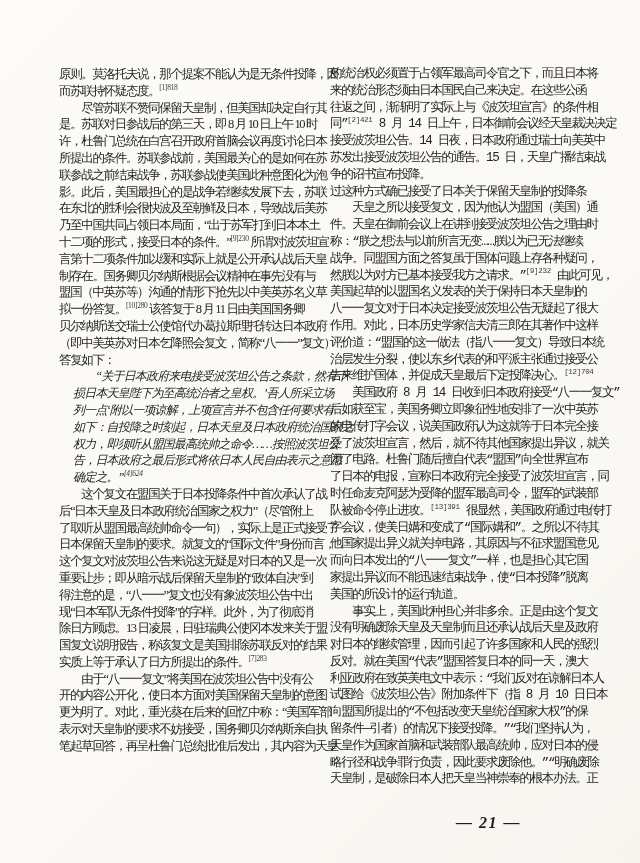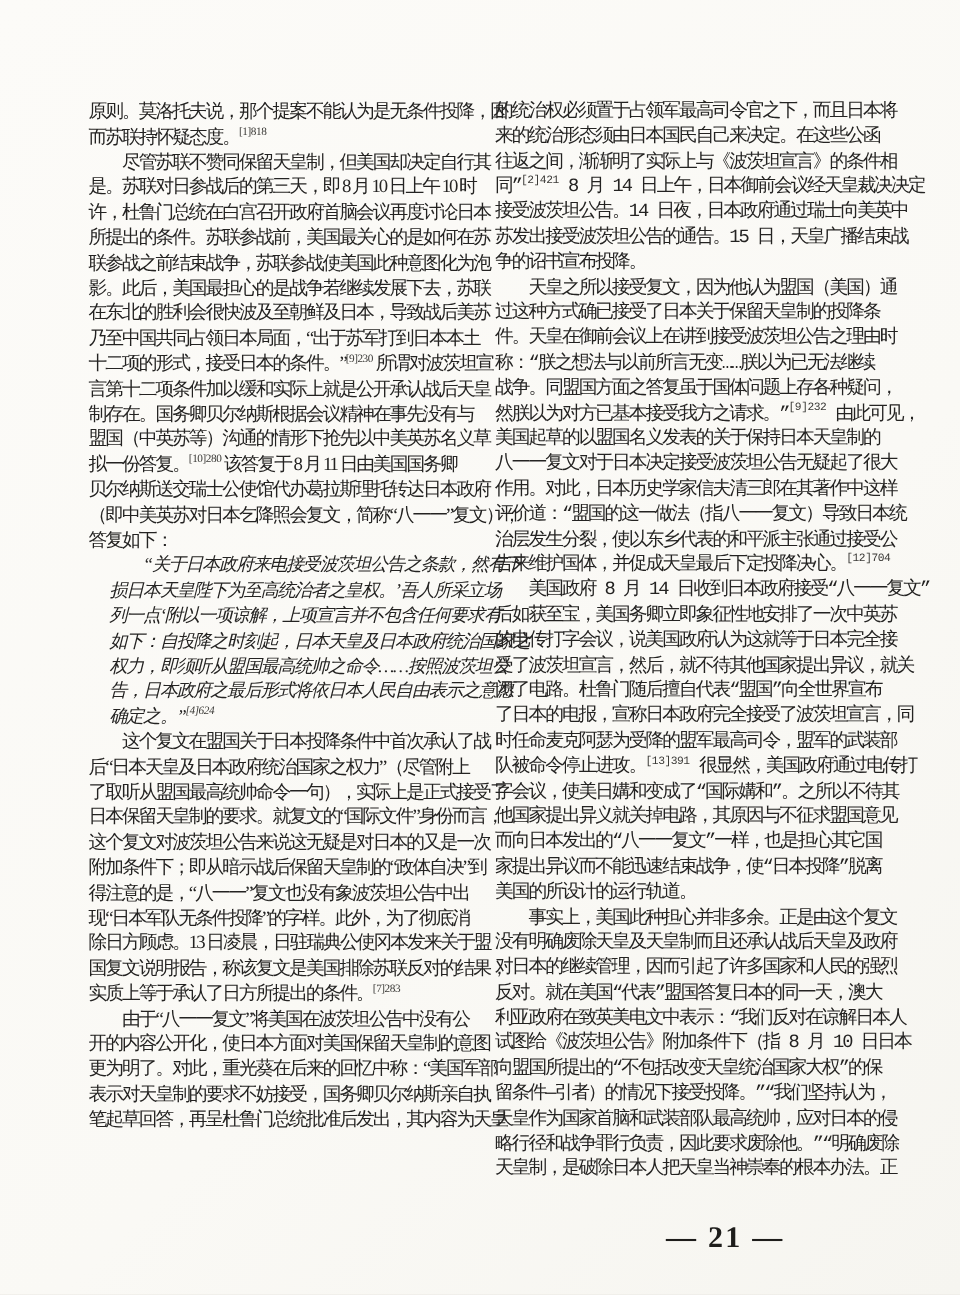--- a/index.html
+++ b/index.html
@@ -32,25 +32,26 @@
   sup{
     font-size:7.5px;
     letter-spacing:-0.3px;
     vertical-align:super;
     line-height:0;
     color:#3a3936;
     margin-top:32px;
   }
   .page-number{
     position:absolute;
-    top:814px;left:444px;
+    top:814px;left:456px;
     font-weight:bold;
-    font-size:20px;
+    font-size:16px;
     letter-spacing:1.5px;
     color:#1e1d1b;
+    font-style:italic;
   }
 </style>
 </head>
 <body>
 
 <div class="page">
   <div class="column left">
       <div class="block normal">
         <div class="line">原则。莫洛托夫说，那个提案不能认为是无条件投降，因</div>
         <div class="line">而苏联持怀疑态度。<sup>[1]818</sup></div>
@@ -79,21 +80,21 @@
         <div class="line">权力，即须听从盟国最高统帅之命令……按照波茨坦公</div>
         <div class="line">告，日本政府之最后形式将依日本人民自由表示之意愿</div>
         <div class="line">确定之。”<sup>[4]624</sup></div>
       </div>
       <div class="block normal">
         <div class="line">　　这个复文在盟国关于日本投降条件中首次承认了战</div>
         <div class="line">后“日本天皇及日本政府统治国家之权力”（尽管附上</div>
         <div class="line">了取听从盟国最高统帅命令一句），实际上是正式接受了</div>
         <div class="line">日本保留天皇制的要求。就复文的“国际文件”身份而言，</div>
         <div class="line">这个复文对波茨坦公告来说这无疑是对日本的又是一次</div>
-        <div class="line">附加条件下；即从暗示战后保留天皇制的“政体自决”到</div>
+        <div class="line">重要让步；即从暗示战后保留天皇制的“政体自决”到</div>
         <div class="line">得注意的是，“八一一”复文也没有象波茨坦公告中出</div>
         <div class="line">现“日本军队无条件投降”的字样。此外，为了彻底消</div>
         <div class="line">除日方顾虑。13 日凌晨，日驻瑞典公使冈本发来关于盟</div>
         <div class="line">国复文说明报告，称该复文是美国排除苏联反对的结果，</div>
         <div class="line">实质上等于承认了日方所提出的条件。<sup>[7]283</sup></div>
         <div class="line">　　由于“八一一复文”将美国在波茨坦公告中没有公</div>
         <div class="line">开的内容公开化，使日本方面对美国保留天皇制的意图</div>
         <div class="line">更为明了。对此，重光葵在后来的回忆中称：“美国军部</div>
         <div class="line">表示对天皇制的要求不妨接受，国务卿贝尔纳斯亲自执</div>
         <div class="line">笔起草回答，再呈杜鲁门总统批准后发出，其内容为天皇</div>
@@ -101,22 +102,22 @@
     </div>
   <div class="column right">
       <div class="block normal">
         <div class="line">的统治权必须置于占领军最高司令官之下，而且日本将</div>
         <div class="line">来的统治形态须由日本国民自己来决定。在这些公函</div>
         <div class="line">往返之间，渐渐明了实际上与《波茨坦宣言》的条件相</div>
         <div class="line">同”<sup>[2]421</sup> 8 月 14 日上午，日本御前会议经天皇裁决决定</div>
         <div class="line">接受波茨坦公告。14 日夜，日本政府通过瑞士向美英中</div>
         <div class="line">苏发出接受波茨坦公告的通告。15 日，天皇广播结束战</div>
         <div class="line">争的诏书宣布投降。</div>
+        <div class="line">过这种方式确已接受了日本关于保留天皇制的投降条</div>
         <div class="line">　　天皇之所以接受复文，因为他认为盟国（美国）通</div>
-        <div class="line">过这种方式确已接受了日本关于保留天皇制的投降条</div>
         <div class="line">件。天皇在御前会议上在讲到接受波茨坦公告之理由时</div>
         <div class="line">称：“朕之想法与以前所言无变……朕以为已无法继续</div>
         <div class="line">战争。同盟国方面之答复虽于国体问题上存各种疑问，</div>
         <div class="line">然朕以为对方已基本接受我方之请求。”<sup>[9]232</sup> 由此可见，</div>
         <div class="line">美国起草的以盟国名义发表的关于保持日本天皇制的</div>
         <div class="line">八一一复文对于日本决定接受波茨坦公告无疑起了很大</div>
         <div class="line">作用。对此，日本历史学家信夫清三郎在其著作中这样</div>
         <div class="line">评价道：“盟国的这一做法（指八一一复文）导致日本统</div>
         <div class="line">治层发生分裂，使以东乡代表的和平派主张通过接受公</div>
         <div class="line">告来维护国体，并促成天皇最后下定投降决心。<sup>[12]704</sup></div>

